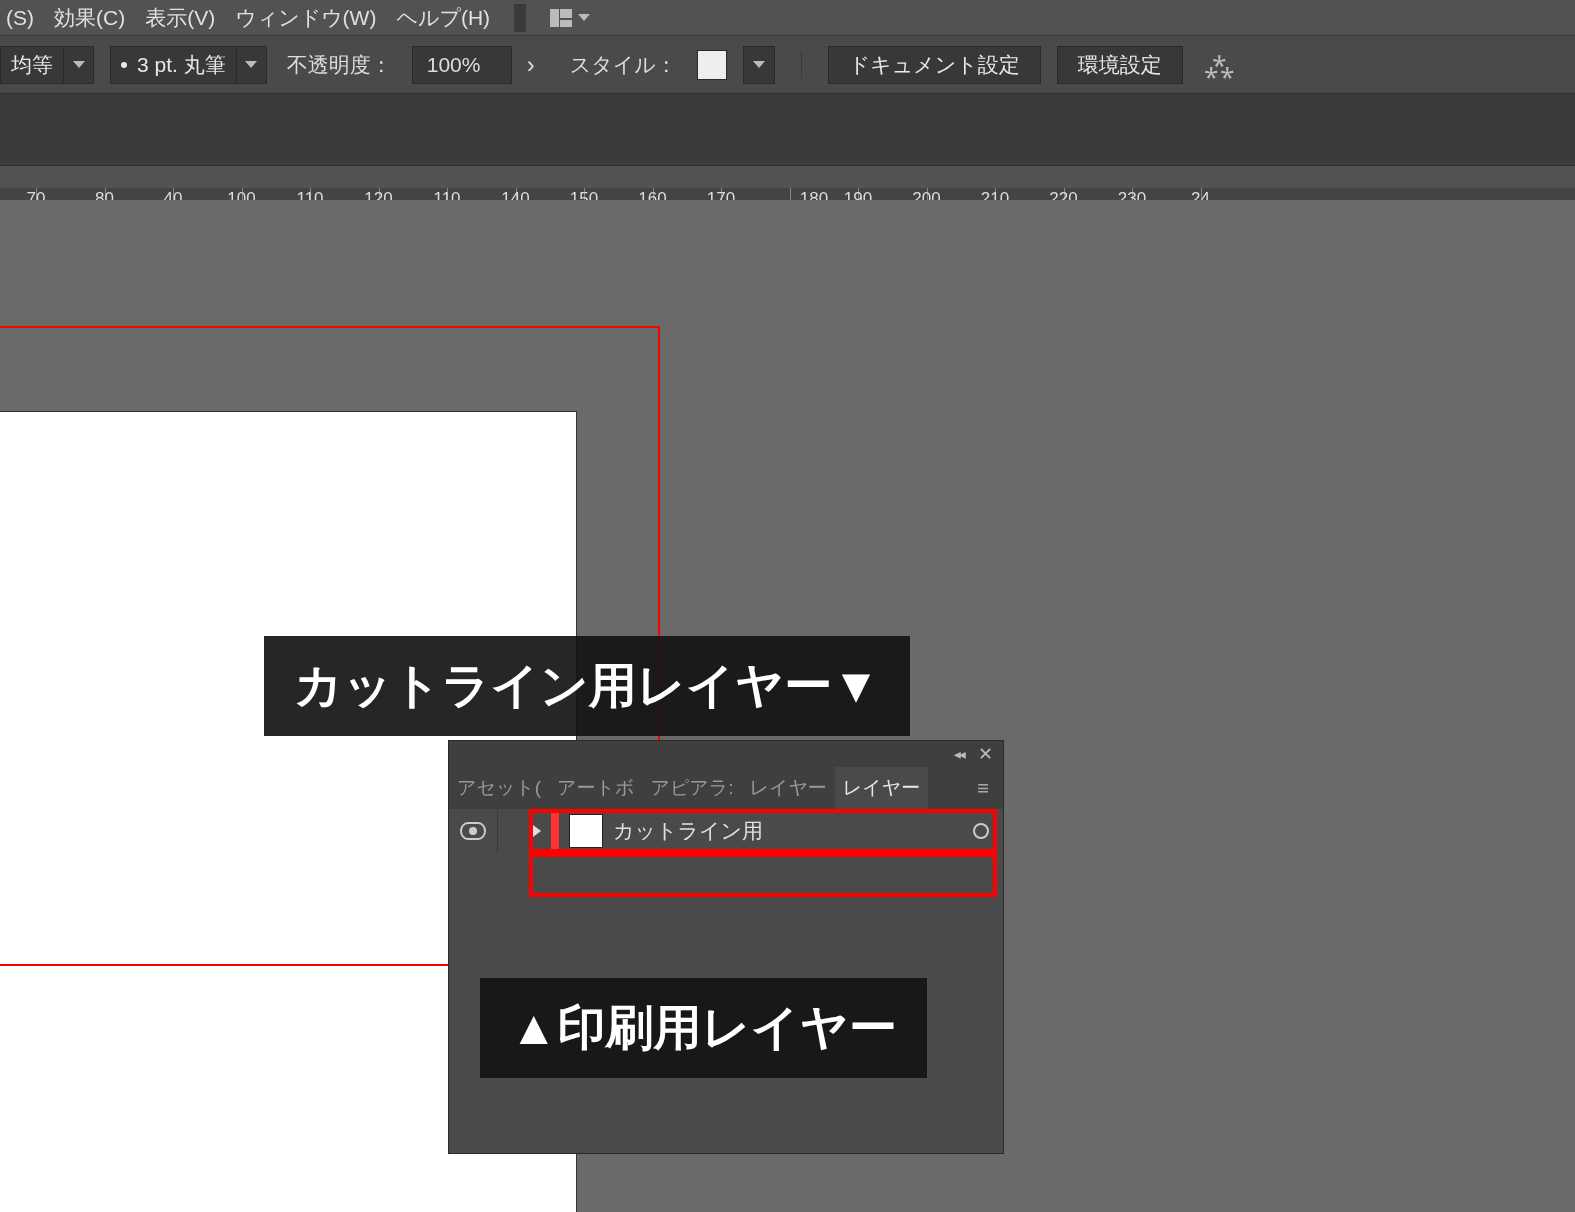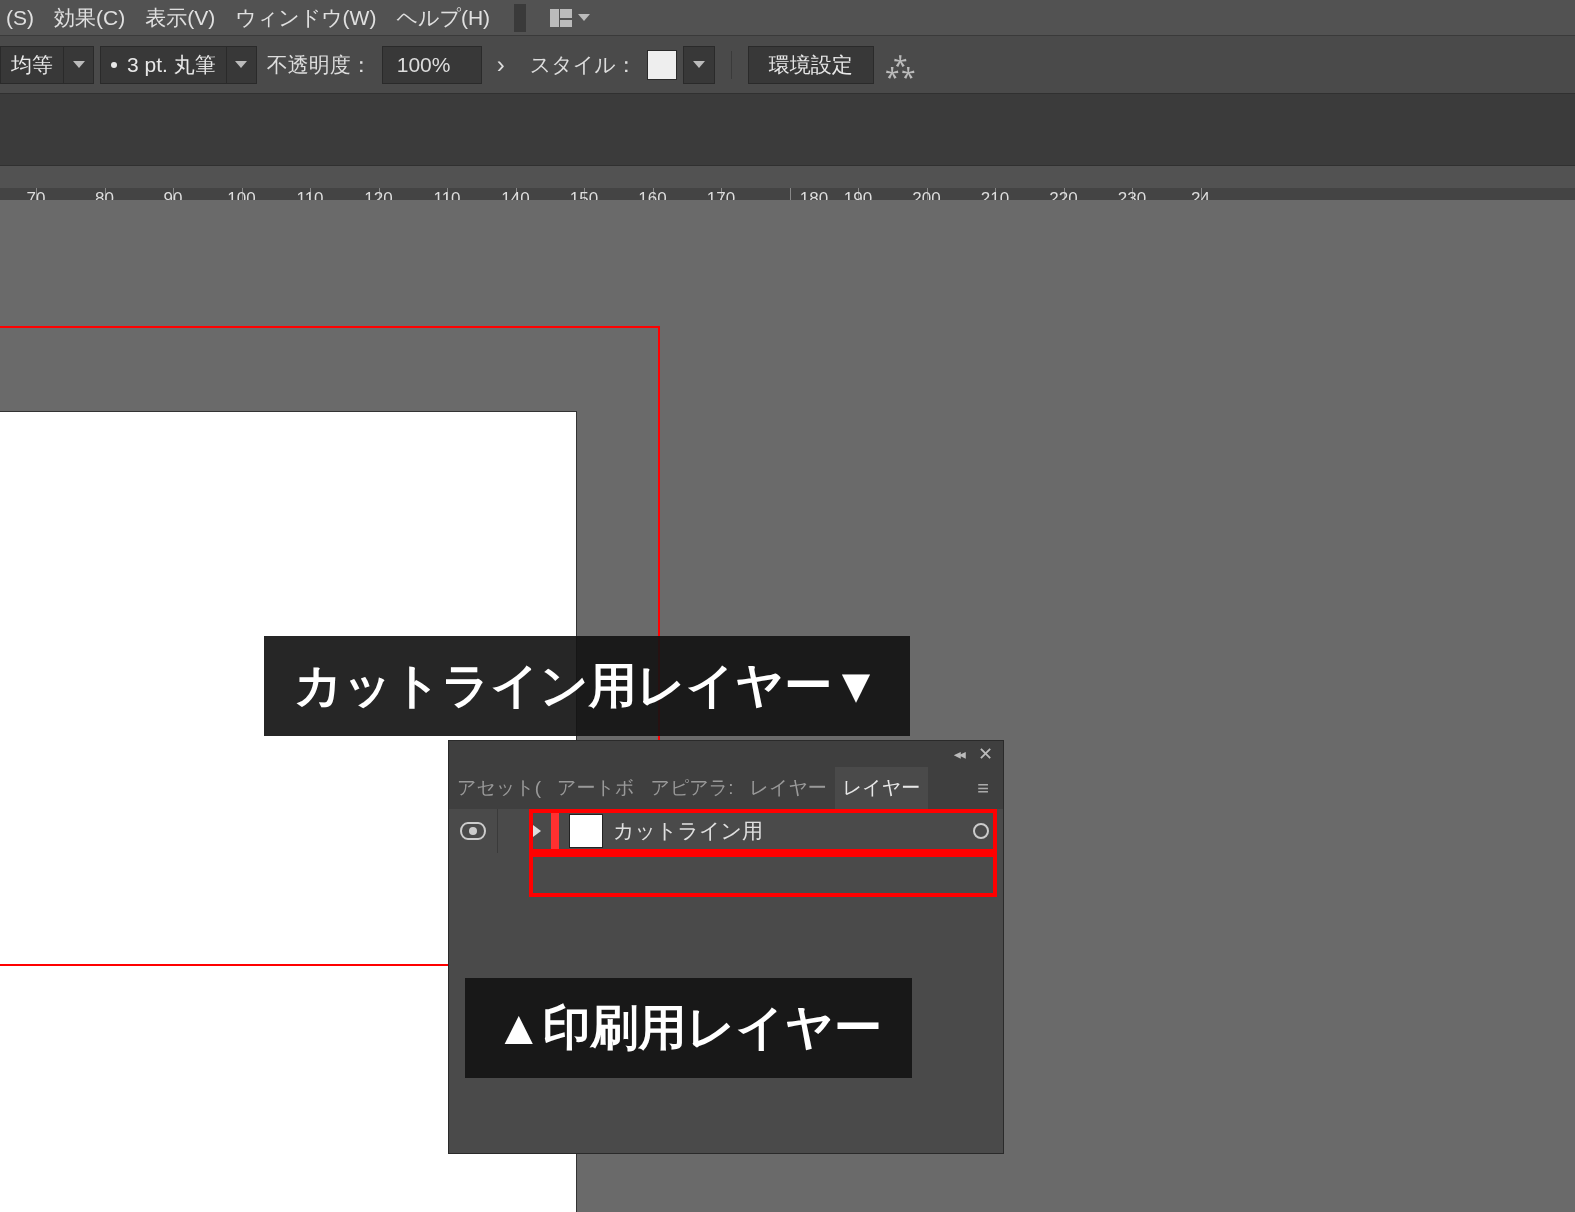--- a/index.html
+++ b/index.html
@@ -64,21 +64,21 @@
       border-right: 6px solid transparent;
       border-top: 7px solid #bbb;
     }
     
     
     .controlbar {
       background: #4a4a4a;
       height: 58px;
       display: flex;
       align-items: center;
-      gap: 6px;
+      gap: 16px;
       color: #ddd;
       font-size: 21px;
       border-bottom: 1px solid #303030;
       padding-left: 0;
     }
     .dropdown {
       display: flex;
       align-items: center;
       height: 38px;
       background: #383838;
@@ -222,21 +222,21 @@
     .anno {
       position: absolute;
       background: rgba(20,20,20,0.92);
       color: #fff;
       font-size: 48px;
       font-weight: bold;
       padding: 18px 30px;
       white-space: nowrap;
     }
     .anno1 { left: 264px; top: 436px; }
-    .anno2 { left: 465px; top: 778px; }
+    .anno2 { left: 480px; top: 778px; }
 
     
     .panel {
       position: absolute;
       left: 448px;
       top: 540px;
       width: 556px;
       background: #4a4a4a;
       border: 1px solid #2a2a2a;
     }
@@ -408,20 +408,21 @@
     <span class="arrow">›</span>
   </div>
   <span class="label">スタイル：</span>
   <span class="style-swatch"></span>
   <div class="dropdown" style="min-width:0">
     <span class="chev" style="border:none">
         <span class="chev-down"></span>
       </span>
   </div>
   <span class="menu-divider"></span>
+  <div class="btn">ドキュメント設定</div>
   <div class="btn">環境設定</div>
   <span class="wand-icon">⁂</span>
 </div>
 
 <div class="darkgap"></div>
 
 <div class="ruler" id="ruler">
     <div class="ruler-tick" style="left: 36px;"></div>
     <div class="ruler-label" style="left: 36px;">70</div>
     <div class="ruler-minor" style="left: 42.85px;"></div>
@@ -438,21 +439,21 @@
     <div class="ruler-minor" style="left: 111.35px;"></div>
     <div class="ruler-minor" style="left: 118.2px;"></div>
     <div class="ruler-minor" style="left: 125.05px;"></div>
     <div class="ruler-minor" style="left: 131.9px;"></div>
     <div class="ruler-minor" style="left: 138.75px; height: 18px;"></div>
     <div class="ruler-minor" style="left: 145.6px;"></div>
     <div class="ruler-minor" style="left: 152.45px;"></div>
     <div class="ruler-minor" style="left: 159.3px;"></div>
     <div class="ruler-minor" style="left: 166.15px;"></div>
     <div class="ruler-tick" style="left: 173px;"></div>
-    <div class="ruler-label" style="left: 173px;">90</div>
+    <div class="ruler-label" style="left: 173px;">40</div>
     <div class="ruler-minor" style="left: 179.85px;"></div>
     <div class="ruler-minor" style="left: 186.7px;"></div>
     <div class="ruler-minor" style="left: 193.55px;"></div>
     <div class="ruler-minor" style="left: 200.4px;"></div>
     <div class="ruler-minor" style="left: 207.25px; height: 18px;"></div>
     <div class="ruler-minor" style="left: 214.1px;"></div>
     <div class="ruler-minor" style="left: 220.95px;"></div>
     <div class="ruler-minor" style="left: 227.8px;"></div>
     <div class="ruler-minor" style="left: 234.65px;"></div>
     <div class="ruler-tick" style="left: 241.5px;"></div>

